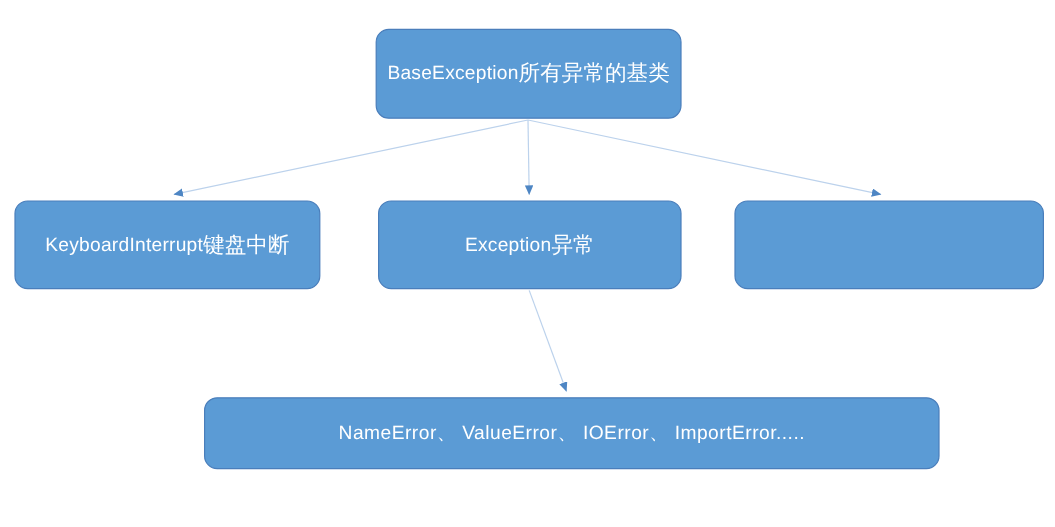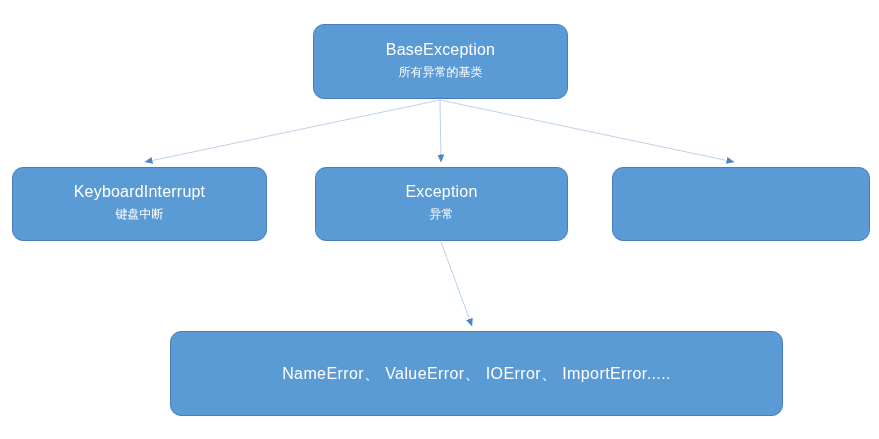--- a/index.html
+++ b/index.html
@@ -30,40 +30,39 @@
     fill: var(--arrow-head, #4e86c4);
   }
   .node {
     position: absolute;
     box-sizing: border-box;
     background: var(--node-fill, #5b9bd5);
     border: 1.5px solid var(--node-border, #4a7ebb);
     border-radius: 11px;
     color: var(--node-text, #ffffff);
     display: flex;
-    flex-direction: column;
     align-items: center;
     justify-content: center;
     text-align: center;
   }
   .node-title {
     font-size: 16px;
     line-height: 21px;
     letter-spacing: 0.2px;
   }
   .node-subtitle {
-    font-size: 12px;
+    font-size: 18px;
     line-height: 25px;
   }
   .node-subtitle:empty { display: none; }
   #node-base-exception   { left: 313px; top: 24px;  width: 255px; height: 75px; }
   #node-keyboard-interrupt { left: 12px;  top: 167px; width: 255px; height: 74px; }
   #node-exception        { left: 315px; top: 167px; width: 253px; height: 74px; }
   #node-system-exit      { left: 612px; top: 167px; width: 258px; height: 74px; }
-  #node-subclasses       { left: 170px; top: 331px; width: 613px; height: 85px; }
+  #node-subclasses       { left: 170px; top: 331px; width: 613px; height: 60px; }
   #node-subclasses .node-title { letter-spacing: 0.4px; }
 </style>
 </head>
 <body>
 
 <div class="canvas">
 
   <svg class="edge-layer" viewBox="0 0 879 439" xmlns="http://www.w3.org/2000/svg" aria-hidden="true">
     <defs>
       <marker id="arrow" markerUnits="userSpaceOnUse" markerWidth="10" markerHeight="8" refX="7.5" refY="3.5" orient="auto">

